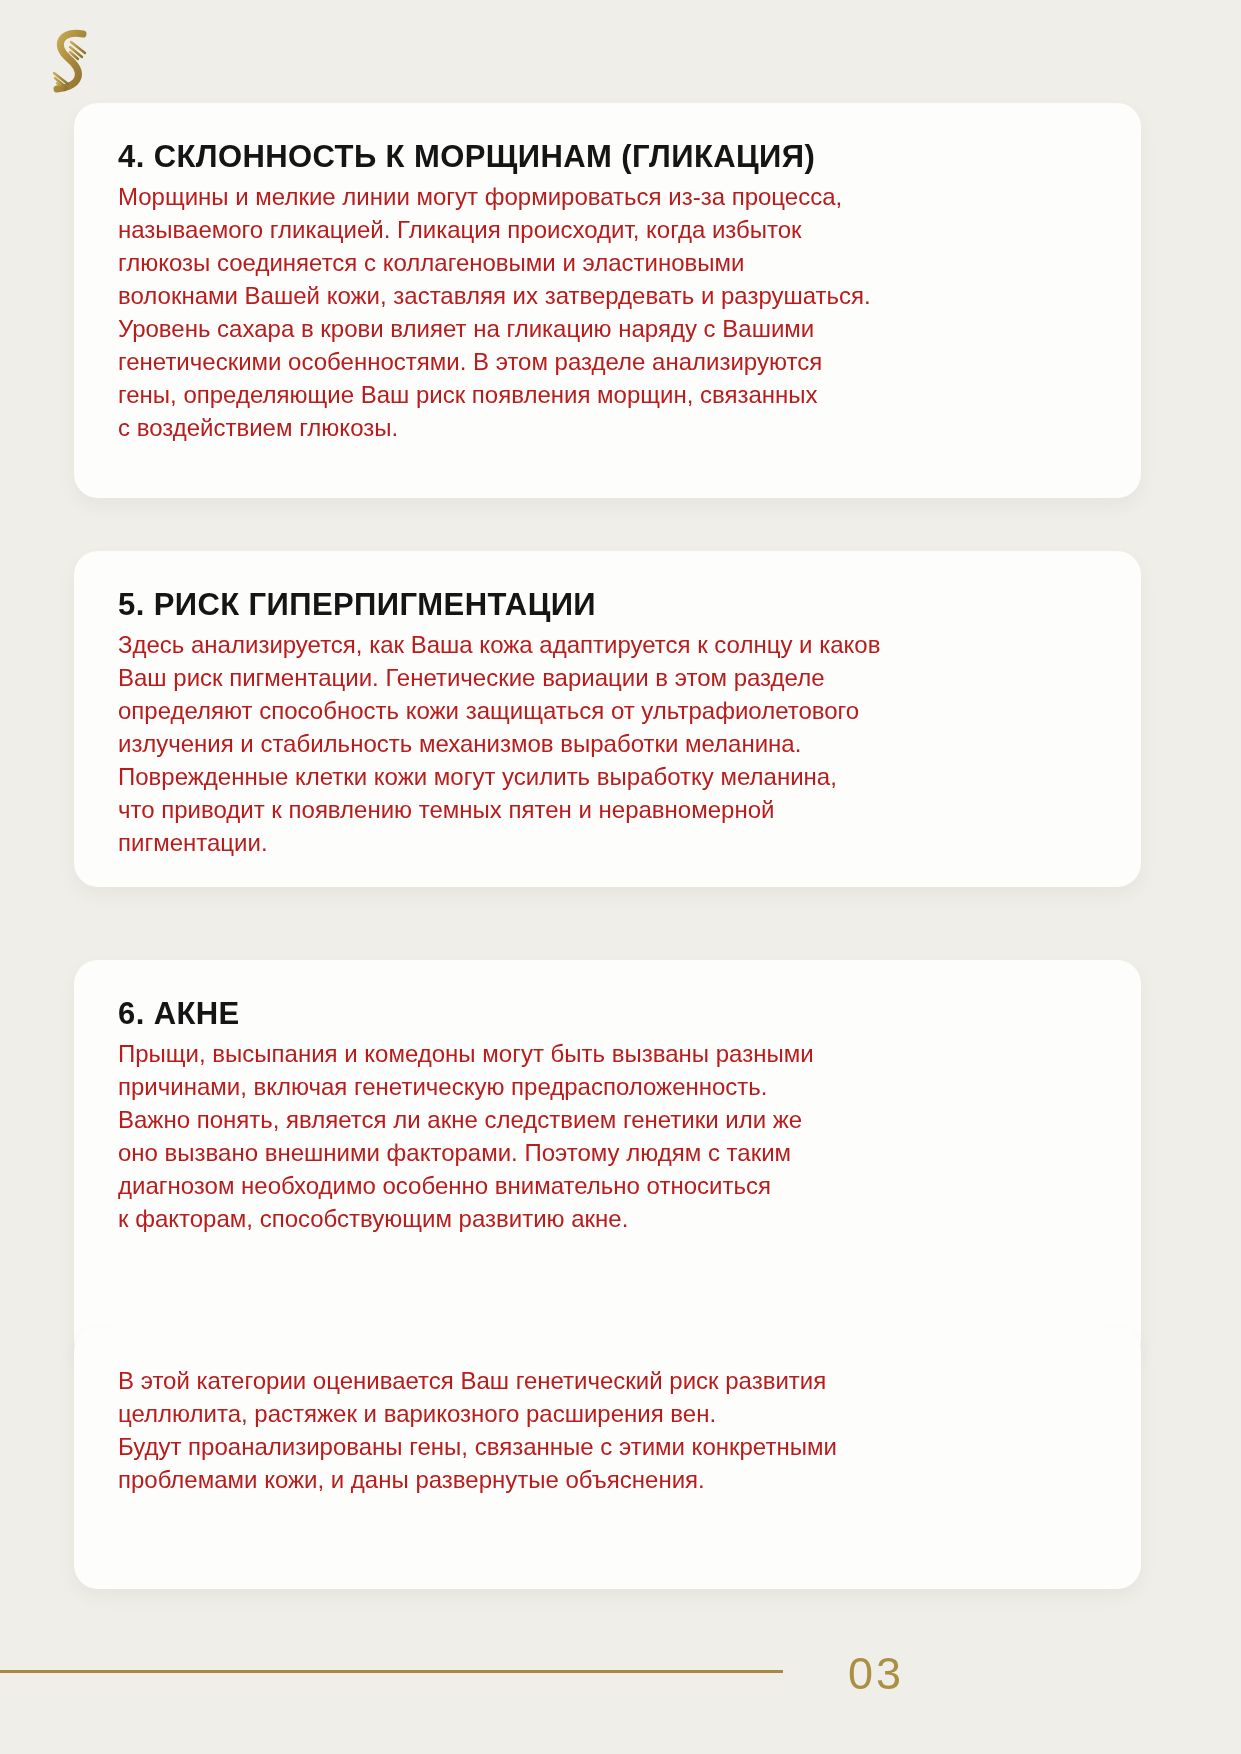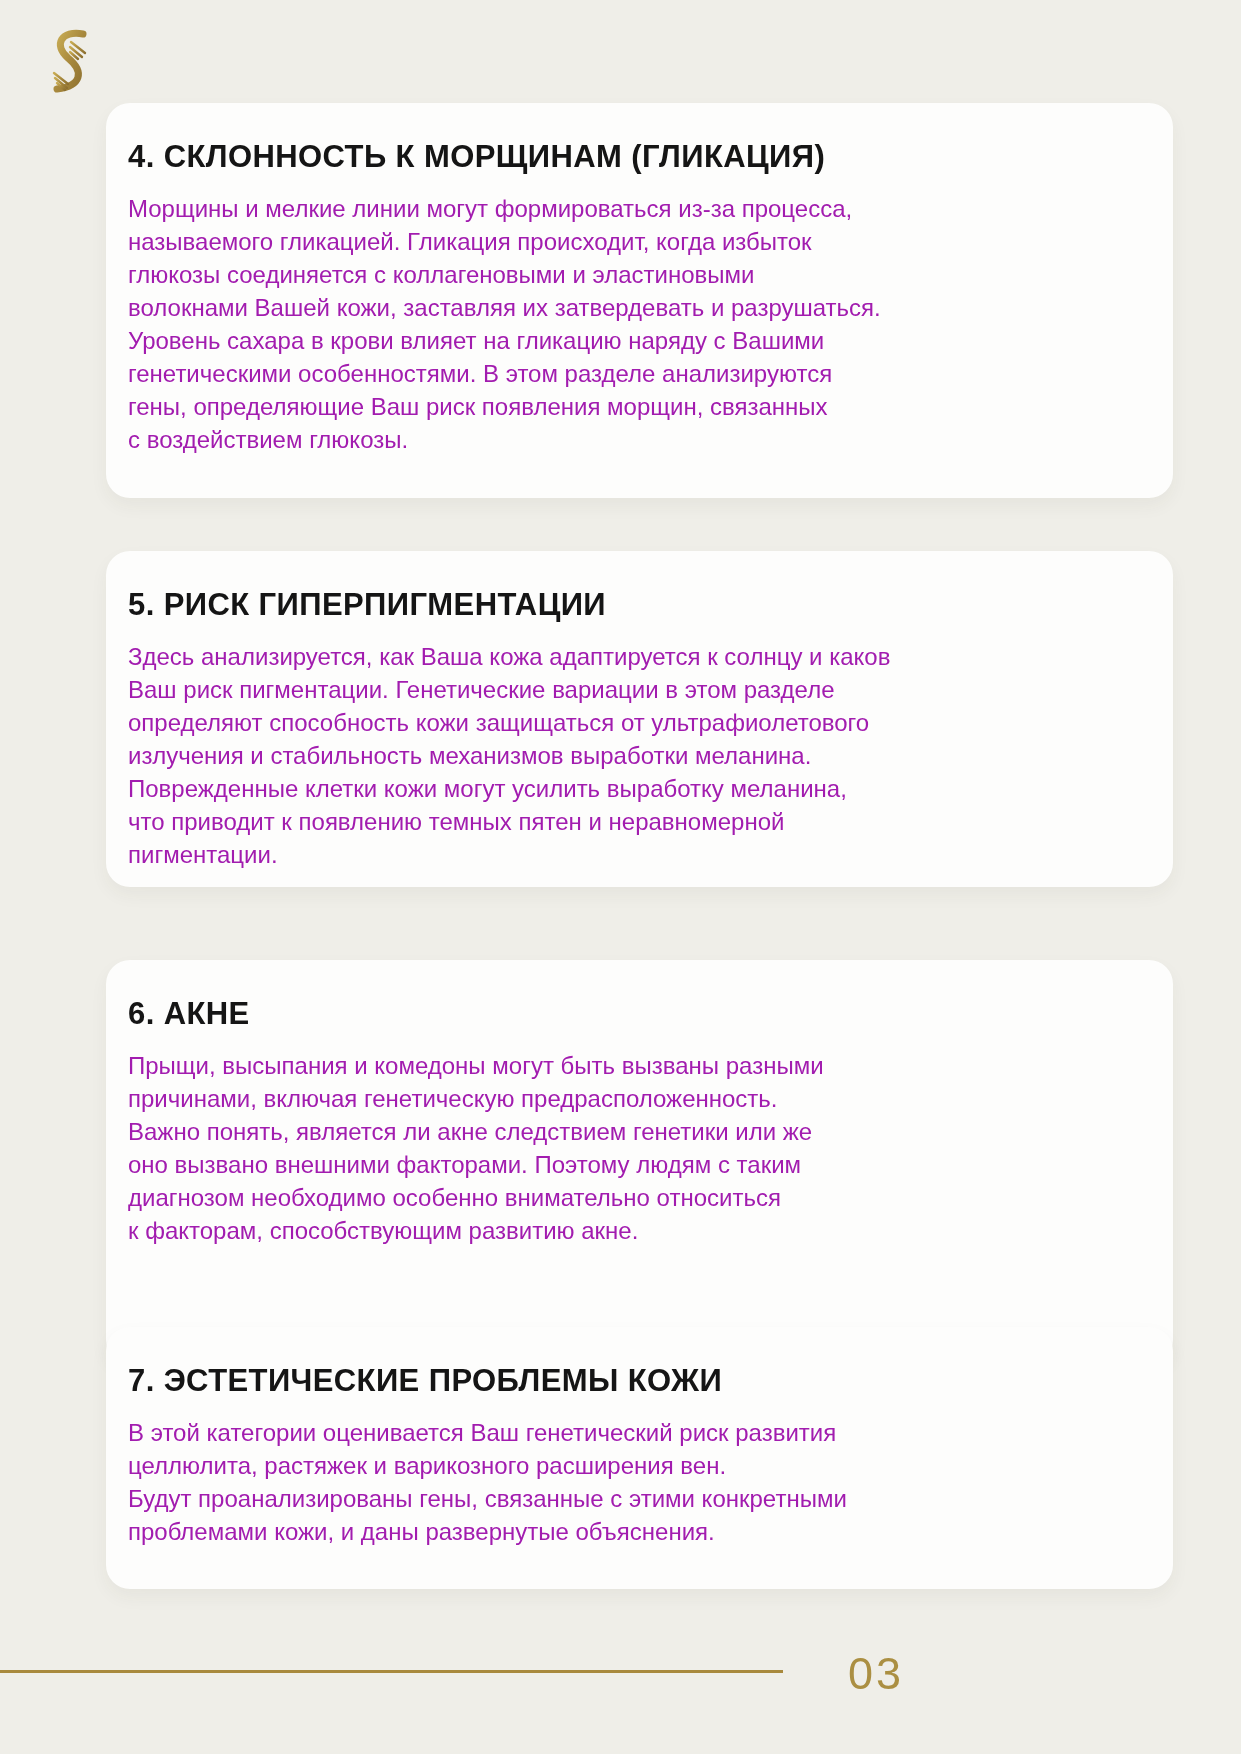--- a/index.html
+++ b/index.html
@@ -15,43 +15,43 @@
   }
   .logo {
     position: absolute;
     left: 44px;
     top: 28px;
     width: 52px;
     height: 66px;
   }
   .card {
     position: absolute;
-    left: 106px;
+    left: 74px;
     width: 1067px;
     background: #fdfdfc;
     border-radius: 24px;
-    padding: 34px 22px;
+    padding: 34px 44px;
     box-shadow: 0 8px 18px rgba(60, 55, 40, 0.05);
   }
   .card-1 { top: 103px;  height: 395px; }
   .card-2 { top: 551px;  height: 336px; }
   .card-3 { top: 960px;  height: 404px; }
   .card-4 { top: 1327px; height: 262px; }
   .card h2 {
     font-size: 31px;
     line-height: 40px;
     font-weight: 700;
     letter-spacing: 0.4px;
     color: #151515;
   }
   .card p {
-    margin-top: 15px;
+    margin-top: 3px;
     font-size: 24px;
     line-height: 33px;
-    color: #a21caf;
+    color: #b91c1c;
     white-space: pre-line;
   }
   .footer-rule {
     position: absolute;
     left: 0;
     top: 1670px;
     width: 783px;
     height: 3px;
     background: #a8893d;
   }
@@ -118,21 +118,20 @@
     <h2>6. АКНЕ</h2>
     <p>Прыщи, высыпания и комедоны могут быть вызваны разными
 причинами, включая генетическую предрасположенность.
 Важно понять, является ли акне следствием генетики или же
 оно вызвано внешними факторами. Поэтому людям с таким
 диагнозом необходимо особенно внимательно относиться
 к факторам, способствующим развитию акне.</p>
   </section>
 
   <section class="card card-4">
-    <h2>7. ЭСТЕТИЧЕСКИЕ ПРОБЛЕМЫ КОЖИ</h2>
     <p>В этой категории оценивается Ваш генетический риск развития
 целлюлита, растяжек и варикозного расширения вен.
 Будут проанализированы гены, связанные с этими конкретными
 проблемами кожи, и даны развернутые объяснения.</p>
   </section>
 
   <div class="footer-rule"></div>
   <div class="page-number">03</div>
 
 </div>

